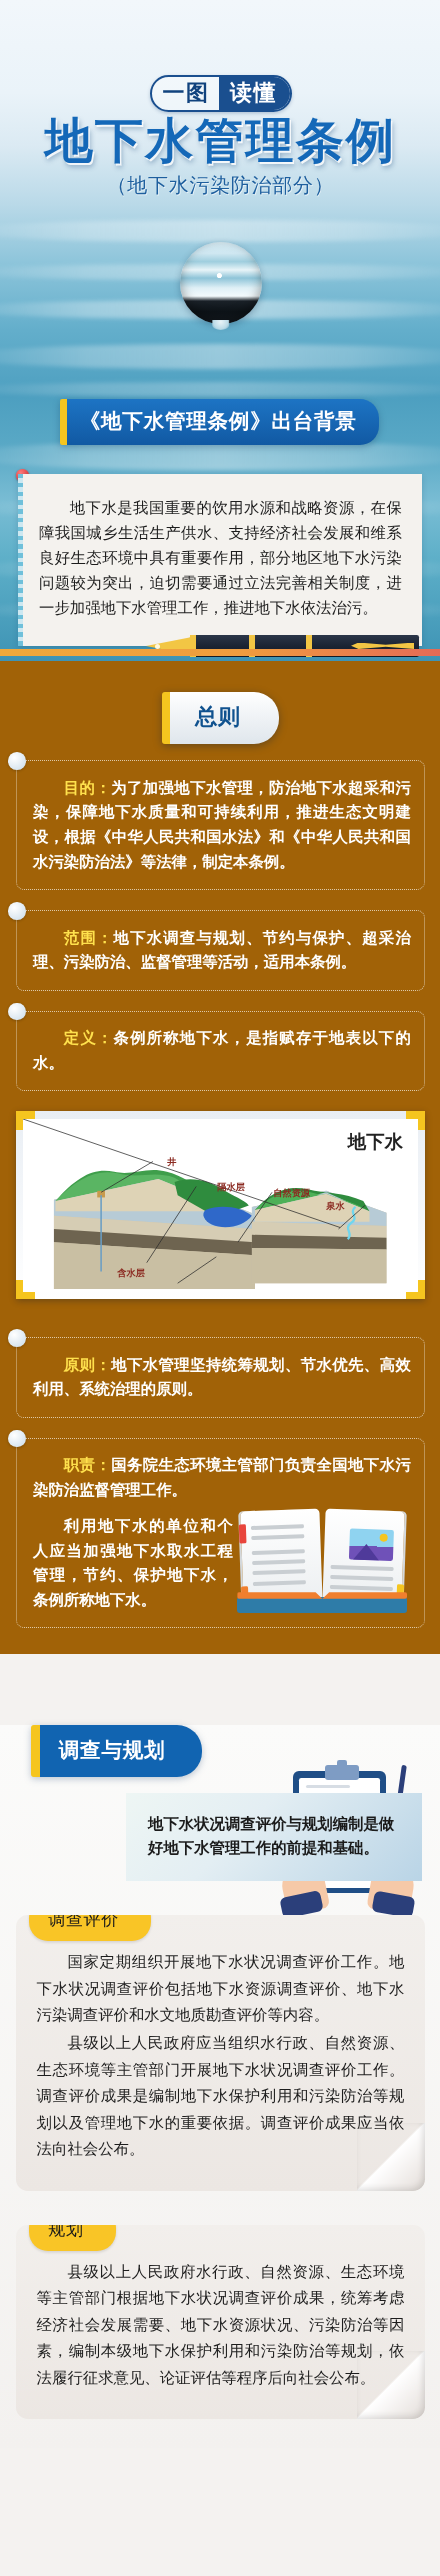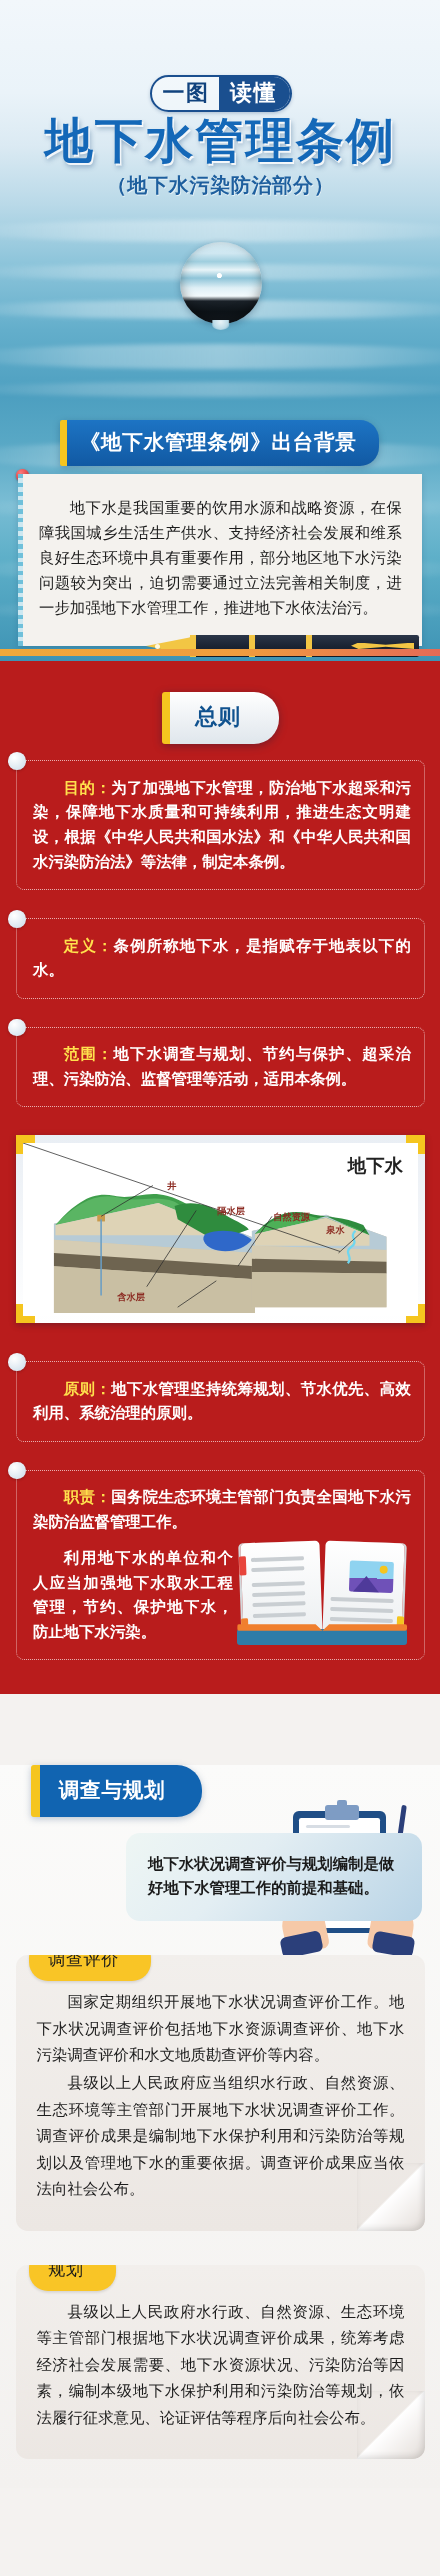--- a/index.html
+++ b/index.html
@@ -81,21 +81,21 @@
     color: #1468b8;
     text-shadow:
       1.5px 2.2px 0 rgba(255,255,255,.85),
       2.2px 3.7px 5.1px rgba(20,70,120,.35);
   }
   .hero-sub {
     position: absolute;
     top: 172px; left: 0; width: 100%;
     text-align: center;
     font-size: 20px;
-    font-weight: bold;
+    font-weight: normal;
     letter-spacing: 0.7px;
     color: #1e5f9e;
     text-shadow: 0.7px 0.7px 0 rgba(255,255,255,.6);
   }
 
   
   .droplet {
     position: absolute;
     top: 242px; left: 50%;
     transform: translateX(-50%);
@@ -120,21 +120,21 @@
     position: absolute;
     top: 320px; left: 50%;
     transform: translateX(-50%);
     width: 17.6px; height: 10.3px;
     background: radial-gradient(ellipse at 50% 20%, #e9f4f8 0%, #bcdbe7 60%, rgba(200,225,235,0) 100%);
     border-radius: 0 0 50% 50%;
   }
 
   .section-pill-hero {
     position: absolute;
-    top: 420px; left: 60px;
+    top: 399px; left: 60px;
     display: flex; align-items: stretch;
     filter: drop-shadow(0 2.2px 3.7px rgba(10,50,90,.3));
   }
   .pill-accent { width: 6.6px; background: #f5c51f; border-radius: 2.2px 0 0 2.2px; }
   .pill-body {
     background: #1666b7;
     color: #ffffff;
     font-size: 20.6px;
     font-weight: bold;
     letter-spacing: 0.7px;
@@ -210,21 +210,21 @@
   }
   .hero-strip-orange {
     position: absolute; top: 649px; left: 0; width: 441px; height: 7.3px;
     background: linear-gradient(90deg,#f0a93b,#ef9c3e 55%,#e46a57);
   }
 
   
   .blue-section {
     position: relative;
     width: 441px;
-    background: #b91c1c;
+    background: #a16207;
     padding-bottom: 5.9px;
   }
   .pill-center { display: flex; justify-content: center; padding-top: 31px; }
   .pill-white {
     display: flex; align-items: stretch;
     filter: drop-shadow(0 2.2px 4.4px rgba(0,25,60,.35));
   }
   .pill-white .pill-accent { background: #f5c51f; border-radius: 2.9px 0 0 2.9px; width: 8px; }
   .pill-white .pill-body {
     background: linear-gradient(180deg,#ffffff,#dfe6ec);
@@ -233,21 +233,21 @@
     font-size: 22px;
     padding: 10.3px 38px 11.8px 25px;
   }
 
   .items { padding: 16px 16px 0 16px; }
   .item {
     position: relative;
     border: 1.5px dotted rgba(255,255,255,.65);
     border-radius: 8px;
     padding: 14.7px 13.2px 14.7px 16px;
-    margin-bottom: 28px;
+    margin-bottom: 20px;
   }
   .item .dot {
     position: absolute;
     left: -8.8px; top: -8.8px;
     width: 17.6px; height: 17.6px;
     border-radius: 50%;
     background: radial-gradient(circle at 35% 32%, #ffffff, #c9dbe9);
     box-shadow: 0 0.7px 2.9px rgba(0,0,0,.25);
   }
   .item p {
@@ -378,21 +378,20 @@
     background: #2b3f7a; border-radius: 5.9px;
   }
   .cb-cuff.l { left: -5.9px; transform: rotate(-12deg); }
   .cb-cuff.r { right: -4.4px; transform: rotate(10deg); }
 
   .intro-box {
     position: relative;
     margin: 16px 19px 0 126px;
     background: linear-gradient(135deg,#eef6f4 0%, #e3eef3 40%, #b9d4e6 100%);
     padding: 19px 22px 22px 22px;
-    border-radius: 14px;
   }
   .intro-box p {
     font-size: 15.4px; font-weight: bold; line-height: 1.55; color: #1b1b1b;
   }
 
   .note-card {
     position: relative;
     margin: 34px 16px 0 16px;
     background: linear-gradient(180deg,#f2efec,#ece7e3);
     border-radius: 11.8px;
@@ -489,26 +488,26 @@
 
     <div class="items">
 
       <div class="item">
         <span class="dot"></span>
         <p><span class="kw">目的：</span><span>为了加强地下水管理，防治地下水超采和污染，保障地下水质量和可持续利用，推进生态文明建设，根据《中华人民共和国水法》和《中华人民共和国水污染防治法》等法律，制定本条例。</span></p>
       </div>
 
       <div class="item">
         <span class="dot"></span>
-        <p><span class="kw">定义：</span><span>条例所称地下水，是指赋存于地表以下的水。</span></p>
+        <p><span class="kw">范围：</span><span>地下水调查与规划、节约与保护、超采治理、污染防治、监督管理等活动，适用本条例。</span></p>
       </div>
 
       <div class="item">
         <span class="dot"></span>
-        <p><span class="kw">范围：</span><span>地下水调查与规划、节约与保护、超采治理、污染防治、监督管理等活动，适用本条例。</span></p>
+        <p><span class="kw">定义：</span><span>条例所称地下水，是指赋存于地表以下的水。</span></p>
       </div>
     </div>
 
     <div class="diagram-frame">
       <span class="corner c-tl"></span>
       <span class="corner c-tr"></span>
       <span class="corner c-bl"></span>
       <span class="corner c-br"></span>
       <div class="diagram-inner">
         <svg width="100%" height="173" viewBox="0 0 510 236" preserveAspectRatio="none">
@@ -562,21 +561,21 @@
       <div class="item">
         <span class="dot"></span>
         <p><span class="kw">原则：</span><span>地下水管理坚持统筹规划、节水优先、高效利用、系统治理的原则。</span></p>
       </div>
 
       <div class="item">
         <span class="dot"></span>
         <p><span class="kw">职责：</span><span>国务院生态环境主管部门负责全国地下水污染防治监督管理工作。</span></p>
         <div class="item-with-art">
           <div class="txtcol">
-            <p>利用地下水的单位和个人应当加强地下水取水工程管理，节约、保护地下水，防止地下水污染。</p>
+            <p>利用地下水的单位和个人应当加强地下水取水工程管理，节约、保护地下水，条例所称地下水。</p>
           </div>
           <div class="book">
             <div class="book-left">
               <span class="bl" style="left:10.3px;top:14.7px;width:53px"></span>
               <span class="bl" style="left:10.3px;top:25px;width:53px"></span>
               <span class="bl" style="left:10.3px;top:40px;width:53px"></span>
               <span class="bl" style="left:10.3px;top:50px;width:53px"></span>
               <span class="bl" style="left:10.3px;top:60px;width:53px"></span>
               <span class="bl" style="left:10.3px;top:71px;width:53px"></span>
               <span class="book-tab" style="left:-2.2px;top:13.2px;background:#e8453c"></span>

